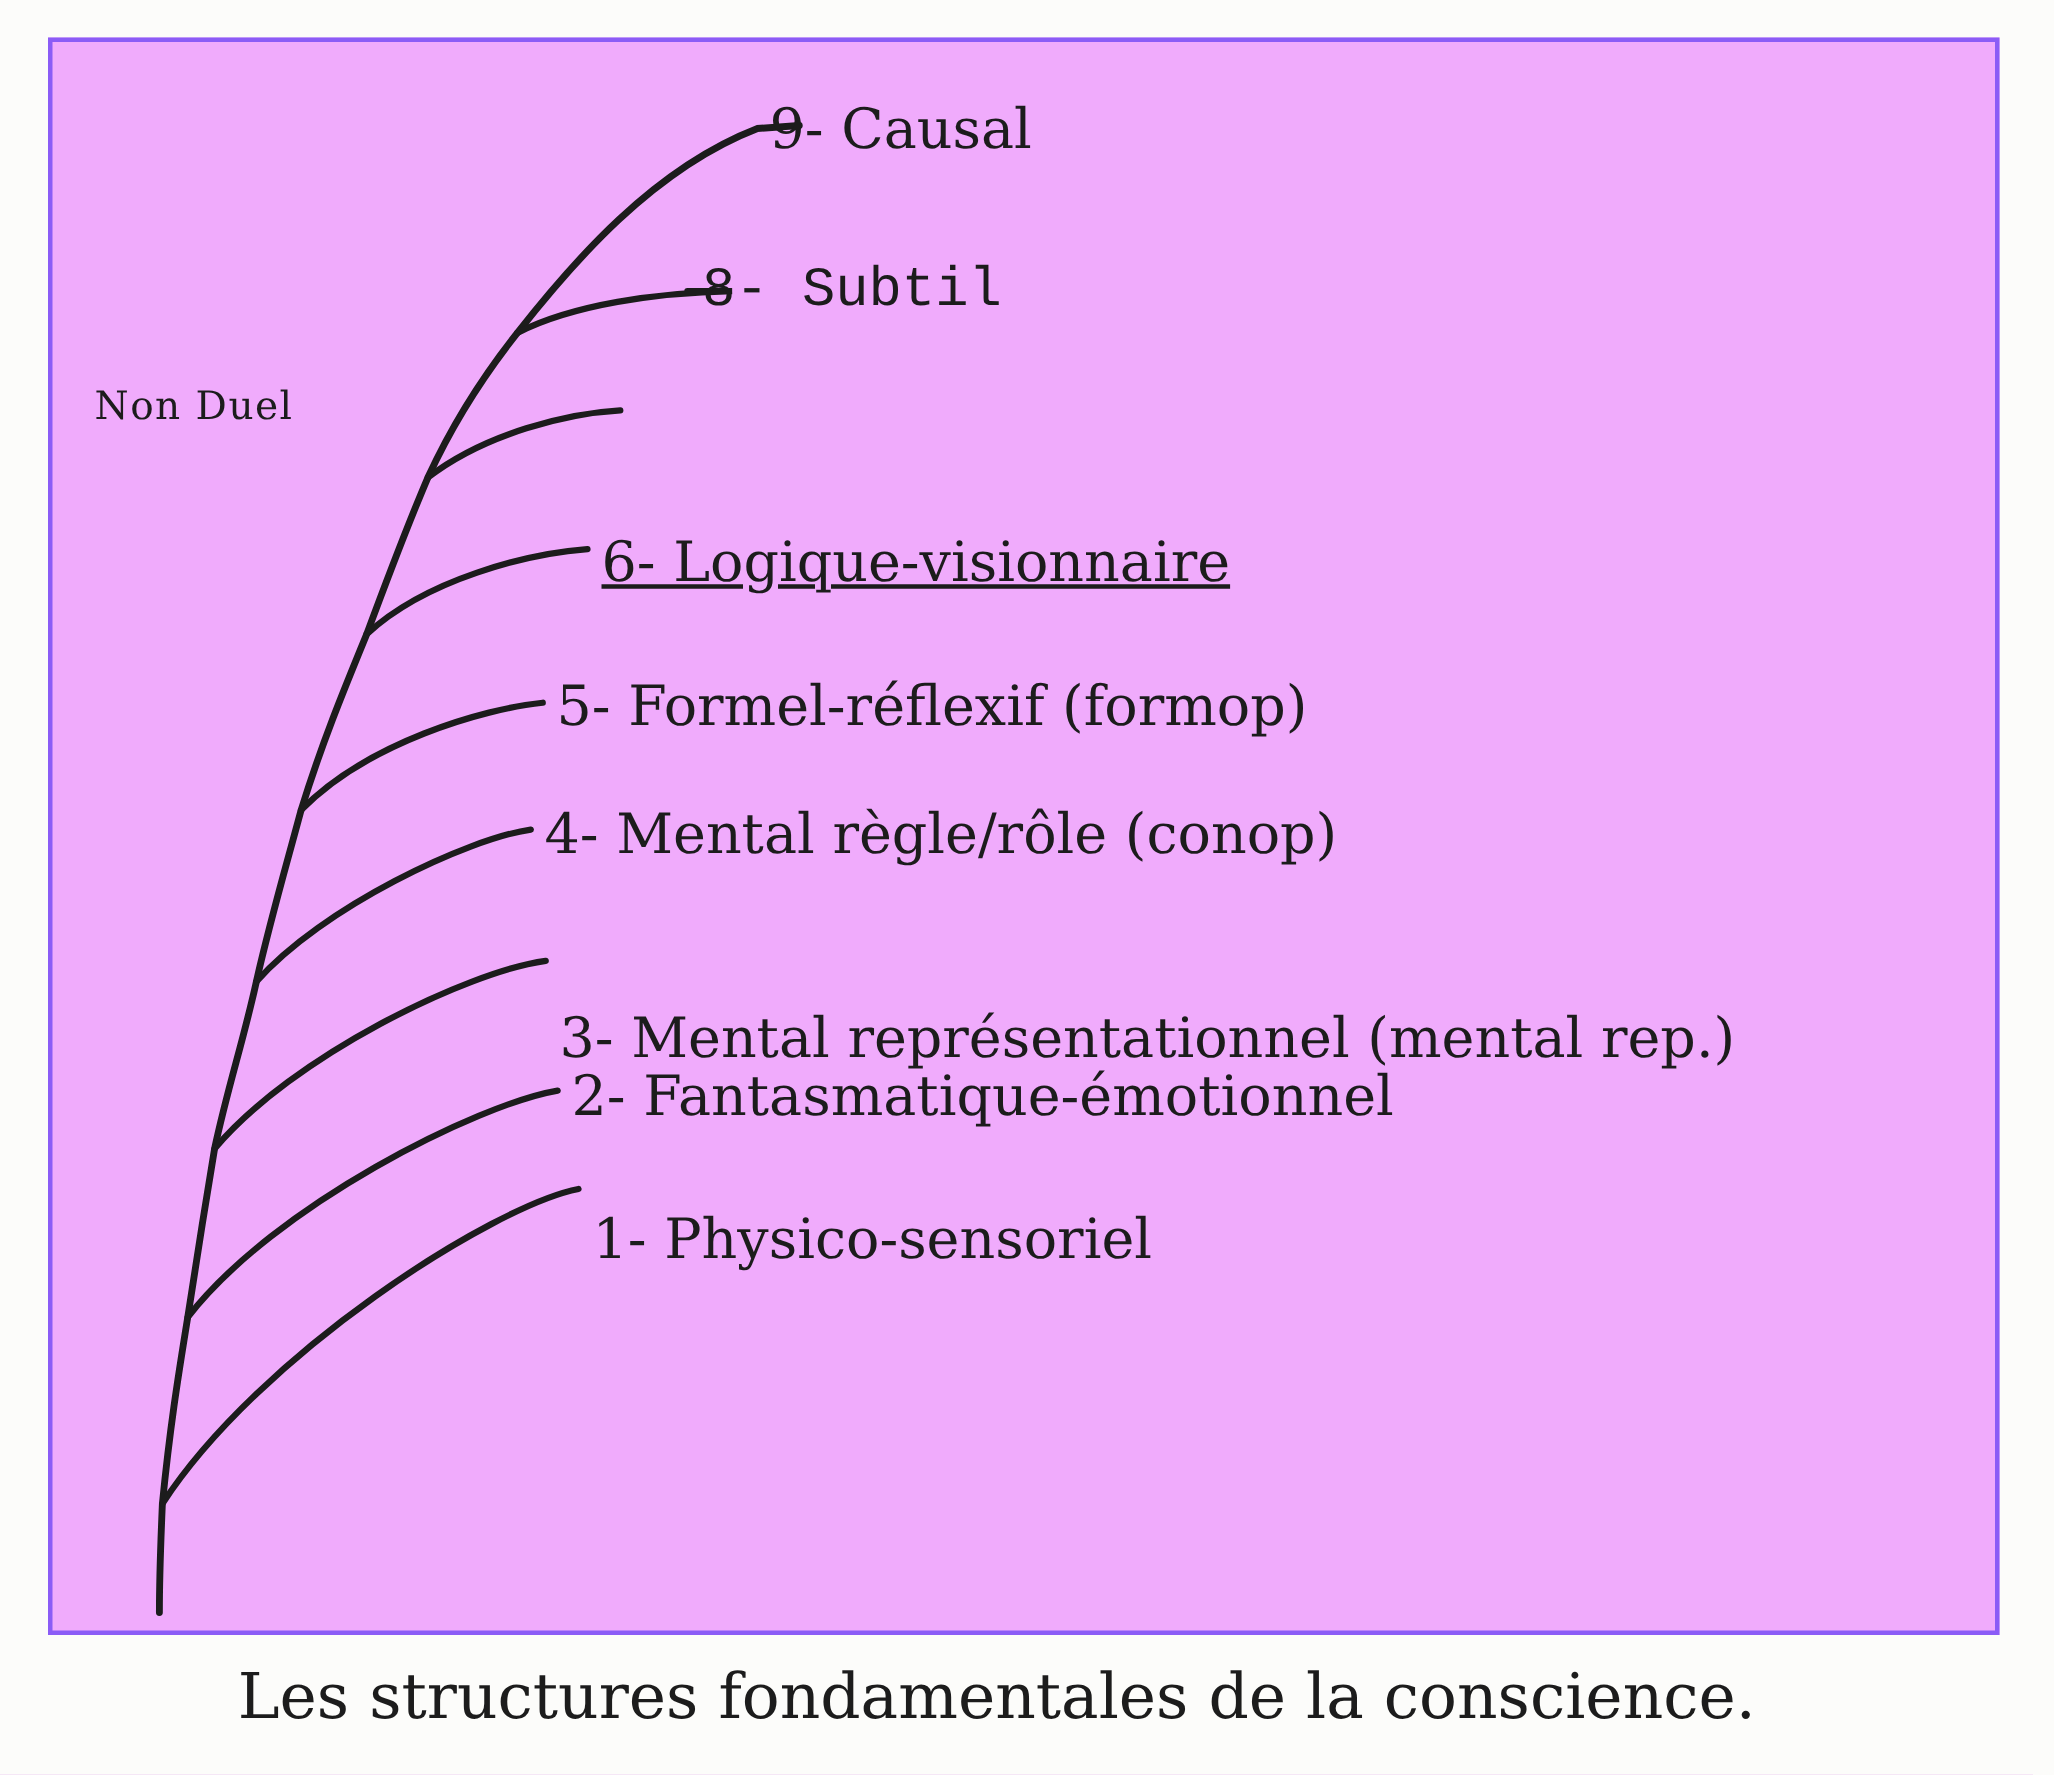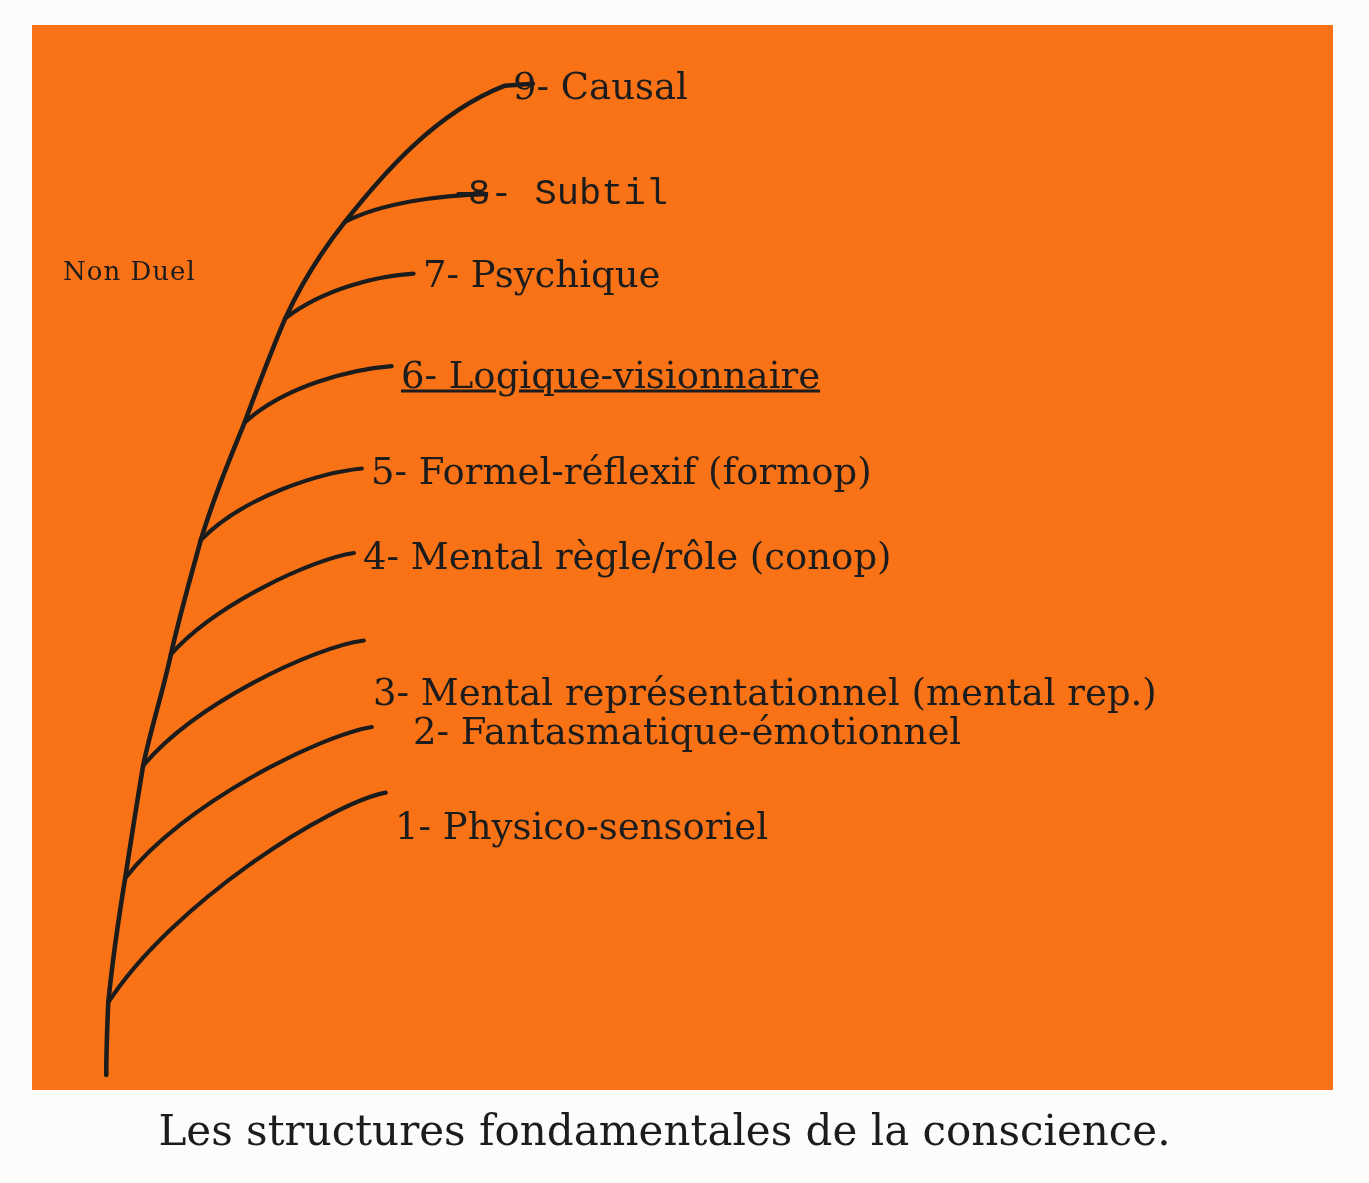--- a/index.html
+++ b/index.html
@@ -15,23 +15,23 @@
     overflow: hidden;
     font-family: "DejaVu Serif", "Liberation Serif", serif;
     color: #1c1c1c;
   }
   .diagram-box {
     position: absolute;
     left: 32px;
     top: 25px;
     width: 1301px;
     height: 1065px;
-    border: 3px solid #f97316;
+    border: 3px solid #8b5cf6;
     box-sizing: border-box;
-    background: #f97316;
+    background: #f0abfc;
   }
   .curves {
     position: absolute;
     left: 0;
     top: 0;
     width: 100%;
     height: 100%;
   }
   .curves path {
     fill: none;
@@ -97,26 +97,25 @@
 
       <path stroke-width="4.2" d="M 108,742 C 160,680 278,623 330,616"></path>
 
       <path stroke-width="4.2" d="M 90,855 C 148,780 285,712 338,703"></path>
 
       <path stroke-width="4.2" d="M 73,980 C 138,880 295,780 352,769"></path>
     </svg>
 
     <div class="lvl" style="left:478px; top:58px;">9- Causal</div>
     <div class="lvl" style="left:433px; top:166px;font-family:Liberation Mono, monospace;">8- Subtil</div>
-    <div class="lvl" style="left:388px; top:246px;">7- Psychique</div>
     <div class="lvl" style="left:366px; top:347px;text-decoration:underline;">6- Logique-visionnaire</div>
     <div class="lvl" style="left:336px; top:443px;text-align:right;">5- Formel-réflexif (formop)</div>
     <div class="lvl" style="left:328px; top:528px;">4- Mental règle/rôle (conop)</div>
     <div class="lvl" style="left:338px; top:616px;margin-top:48px;">3- Mental représentationnel (mental rep.)</div>
-    <div class="lvl" style="left:346px; top:703px;margin-left:32px;">2- Fantasmatique-émotionnel</div>
+    <div class="lvl" style="left:346px; top:703px;">2- Fantasmatique-émotionnel</div>
     <div class="lvl" style="left:360px; top:798px;">1- Physico-sensoriel</div>
 
     <div class="nonduel">Non Duel</div>
   </div>
 
   <div class="caption">Les structures fondamentales de la conscience.</div>
 
 </div>
 
 </body></html>

